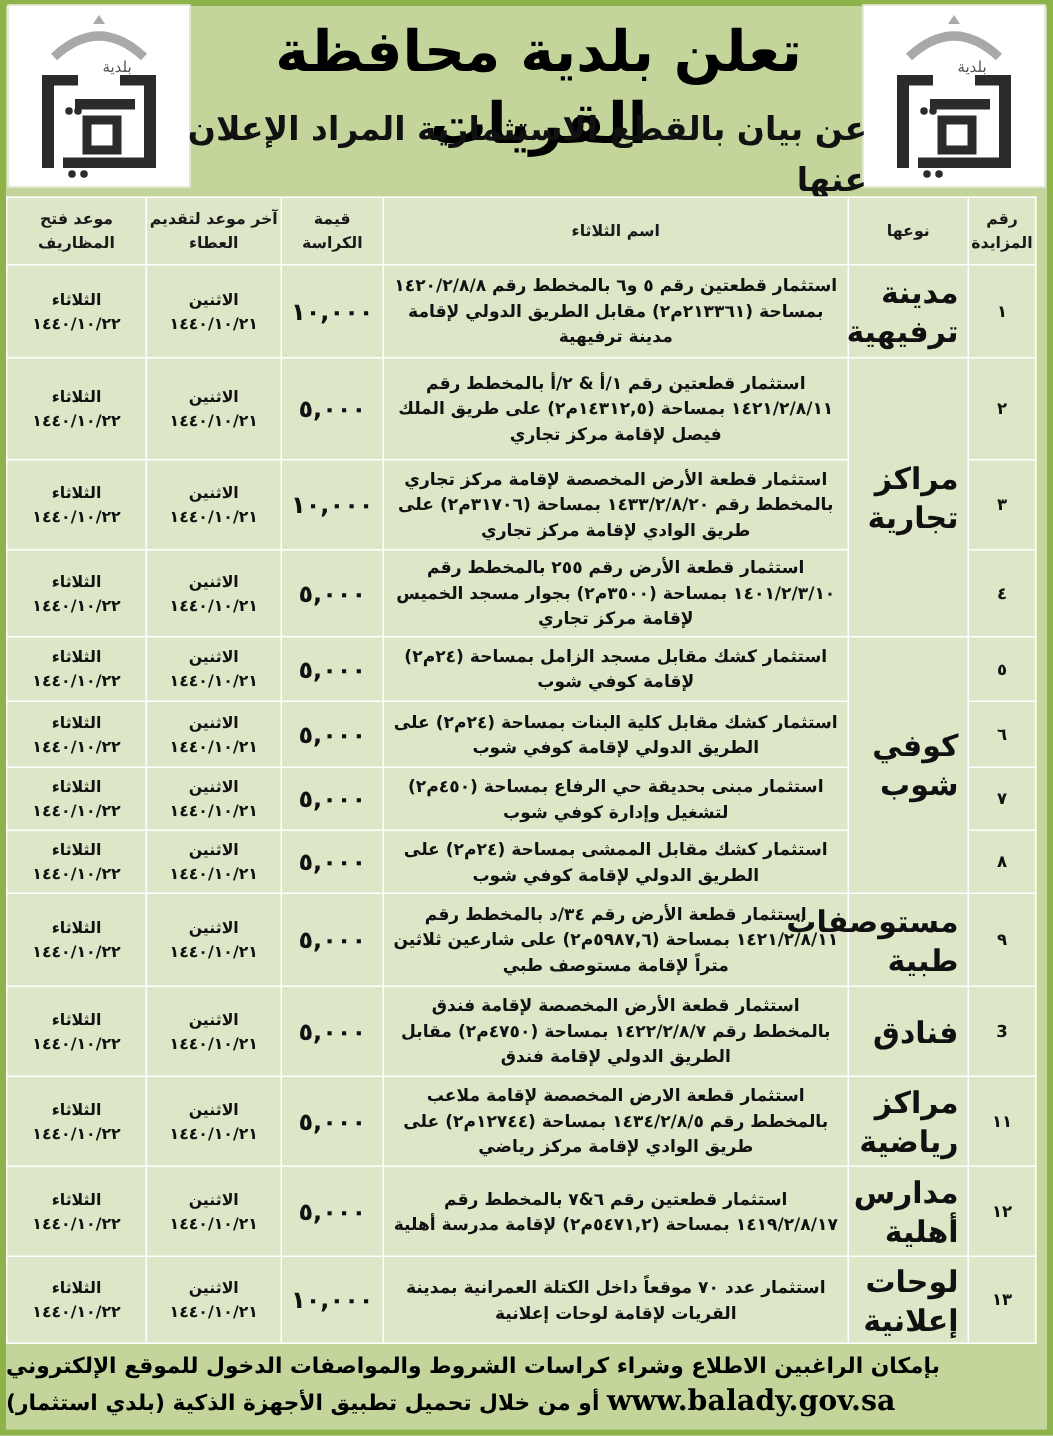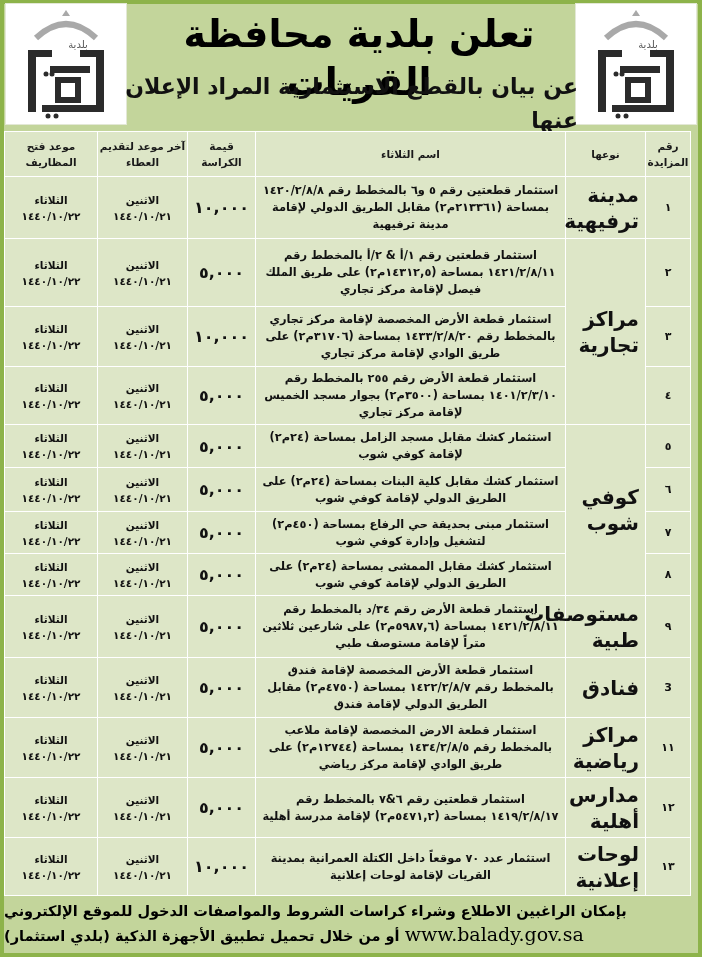--- a/index.html
+++ b/index.html
@@ -66,21 +66,21 @@
   td.price { font-size: 16px; font-weight: bold; letter-spacing: 1px; }
   td.date { font-size: 10.5px; font-weight: bold; line-height: 16px; }
   td.date span { display: block; }
   
   .footer {
     position: absolute; left: 4px; right: 4px; top: 900px; height: 50px;
     direction: rtl; text-align: left;
     font-weight: bold; font-size: 14.5px; line-height: 23px; color: #000000;
   }
   .footer .url {
-    font-family: "DejaVu Serif", serif; font-weight: normal; font-size: 19px;
+    font-family: "DejaVu Serif", serif; font-weight: bold; font-size: 19px;
     direction: ltr; unicode-bidi: embed;
   }
 </style>
 </head>
 <body>
 
 <div class="frame"></div>
 
 <div class="logo left">
   <svg viewBox="0 0 96 112">

